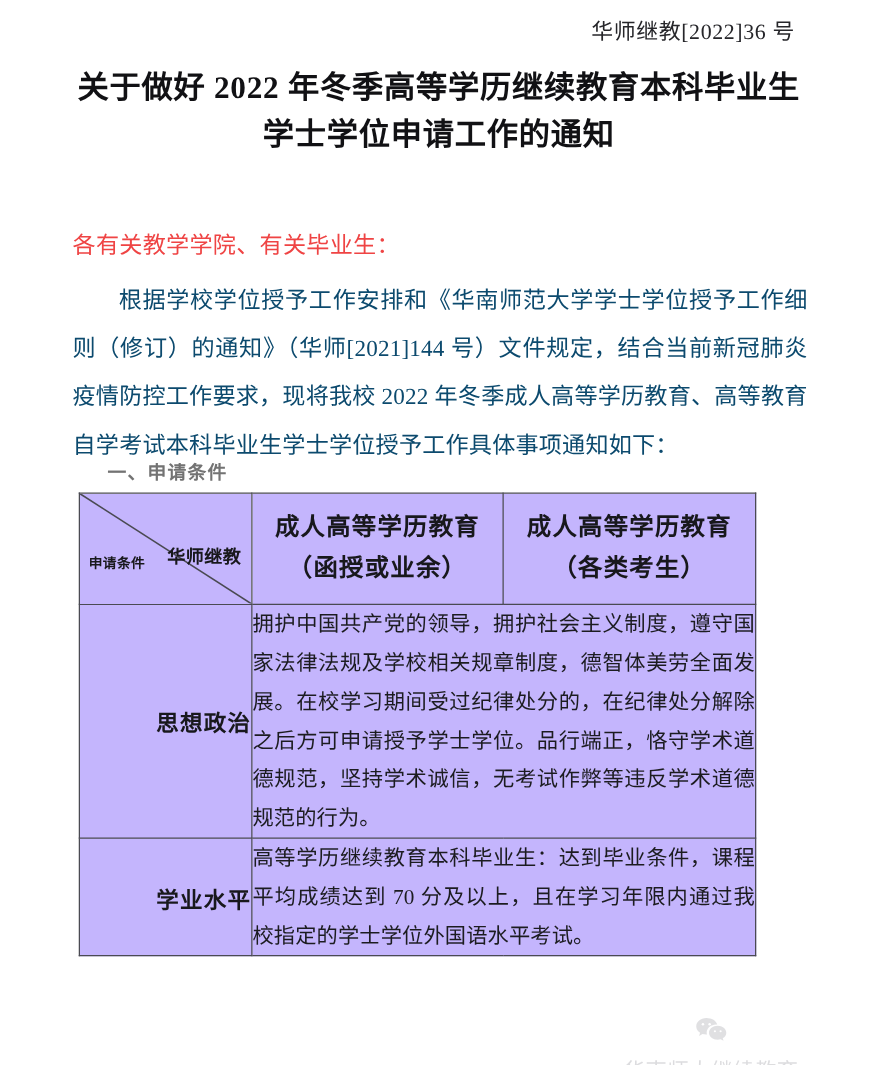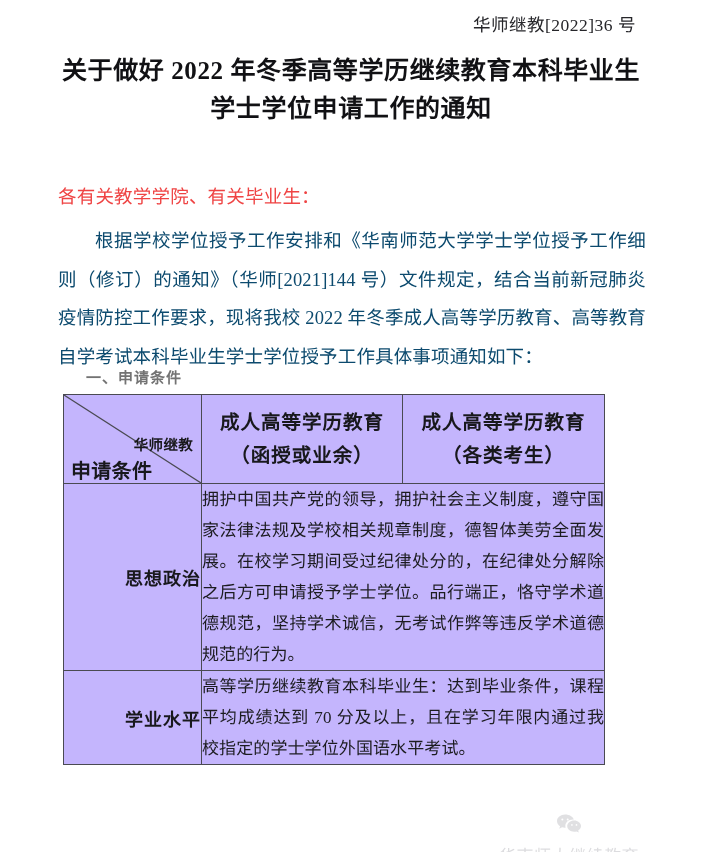--- a/index.html
+++ b/index.html
@@ -129,22 +129,22 @@
     top: 38px;
     font-size: 14.5px;
     font-weight: bold;
     letter-spacing: 0.3px;
     color: #18181c;
     white-space: nowrap;
   }
   .diag-lower {
     position: absolute;
     left: 7px;
-    top: 60px;
-    font-size: 20px;
+    top: 46px;
+    font-size: 11px;
     font-weight: bold;
     letter-spacing: 0.3px;
     color: #18181c;
     white-space: nowrap;
   }
 
   .head-cell {
     text-align: center;
     height: 88px;
   }

